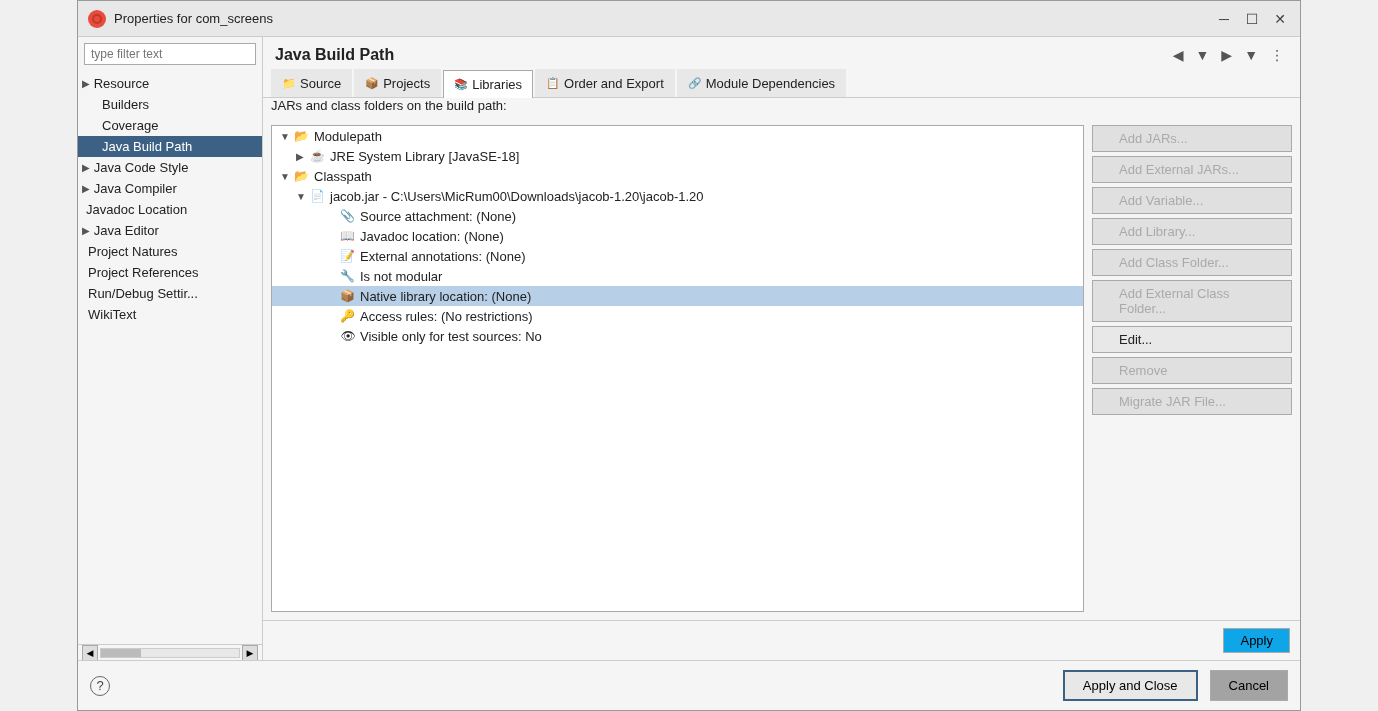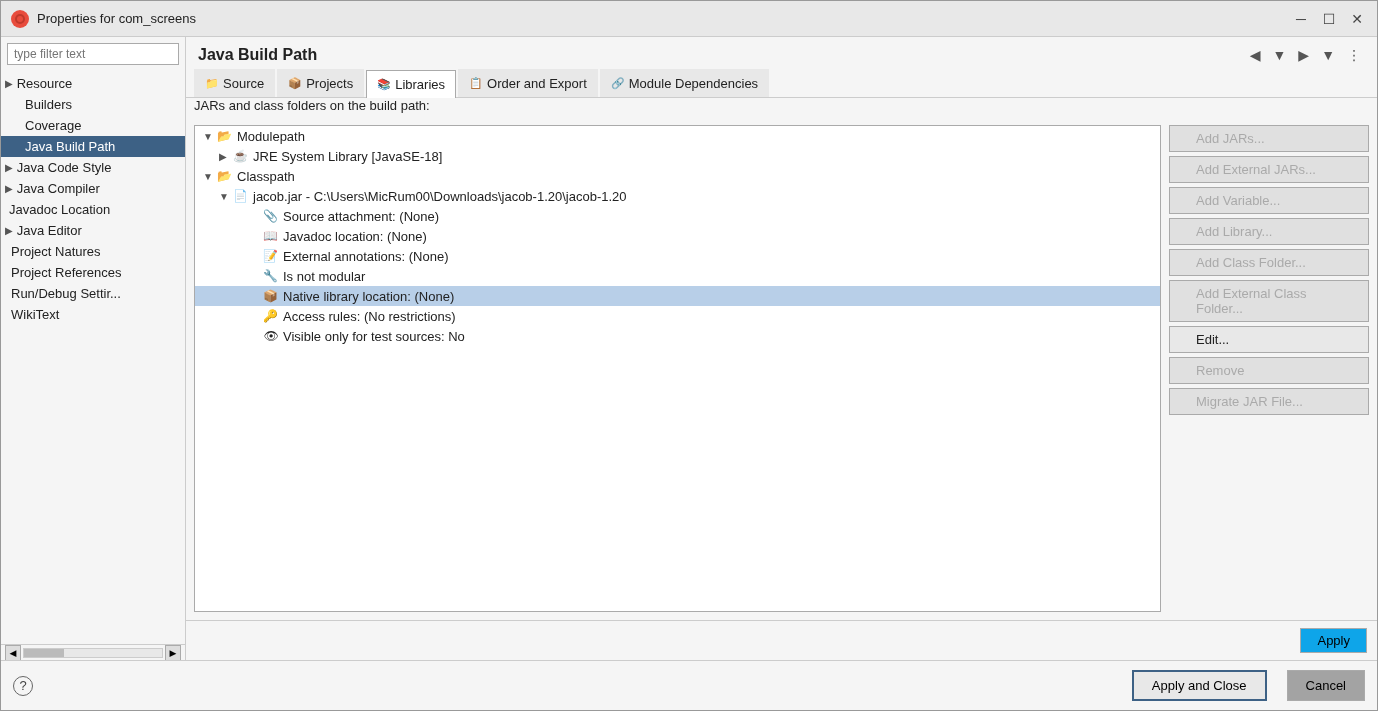--- a/index.html
+++ b/index.html
@@ -8,21 +8,21 @@
       font-size: 13px;
       background: #f0f0f0;
       display: flex;
       align-items: center;
       justify-content: center;
       width: 1378px;
       height: 711px;
       overflow: hidden;
     }
     .window {
-      width: 1378px;
+      width: 1224px;
       height: 711px;
       background: #f5f5f5;
       border: 1px solid #999;
       display: flex;
       flex-direction: column;
     }
     .title-bar {
       background: #e8e8e8;
       border-bottom: 1px solid #ccc;
       display: flex;
@@ -317,21 +317,21 @@
       border-radius: 50%;
       display: flex;
       align-items: center;
       justify-content: center;
       cursor: pointer;
       font-size: 13px;
       color: #444;
     }
     .footer-buttons {
       display: flex;
-      gap: 20px;
+      gap: 12px;
     }
     .footer-btn {
       padding: 6px 18px;
       background: #a3a3a3;
       border: 1px solid #aaa;
       cursor: pointer;
       font-size: 13px;
     }
     .footer-btn.apply-close {
       border: 2px solid #3d6185;

